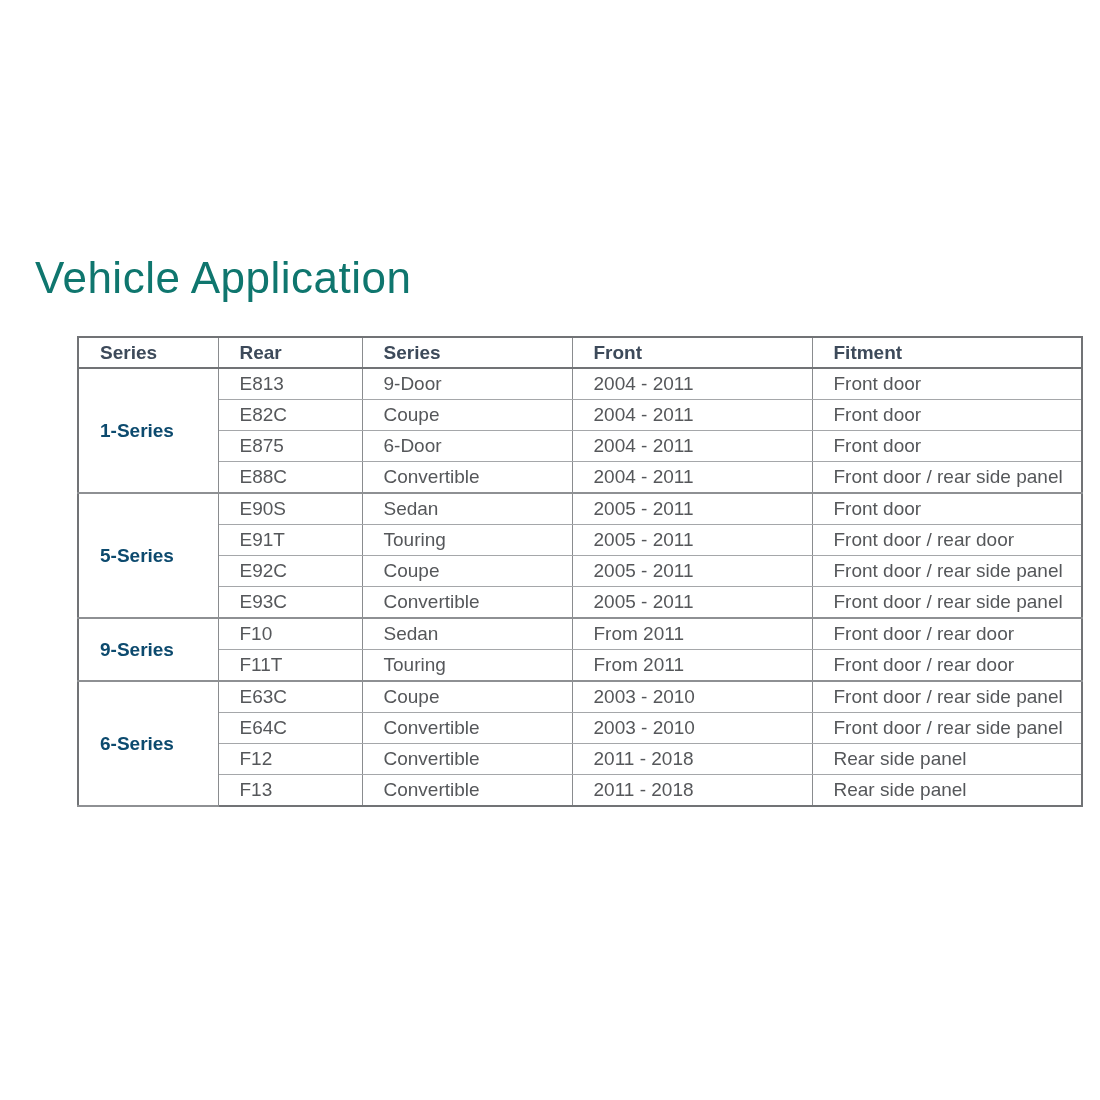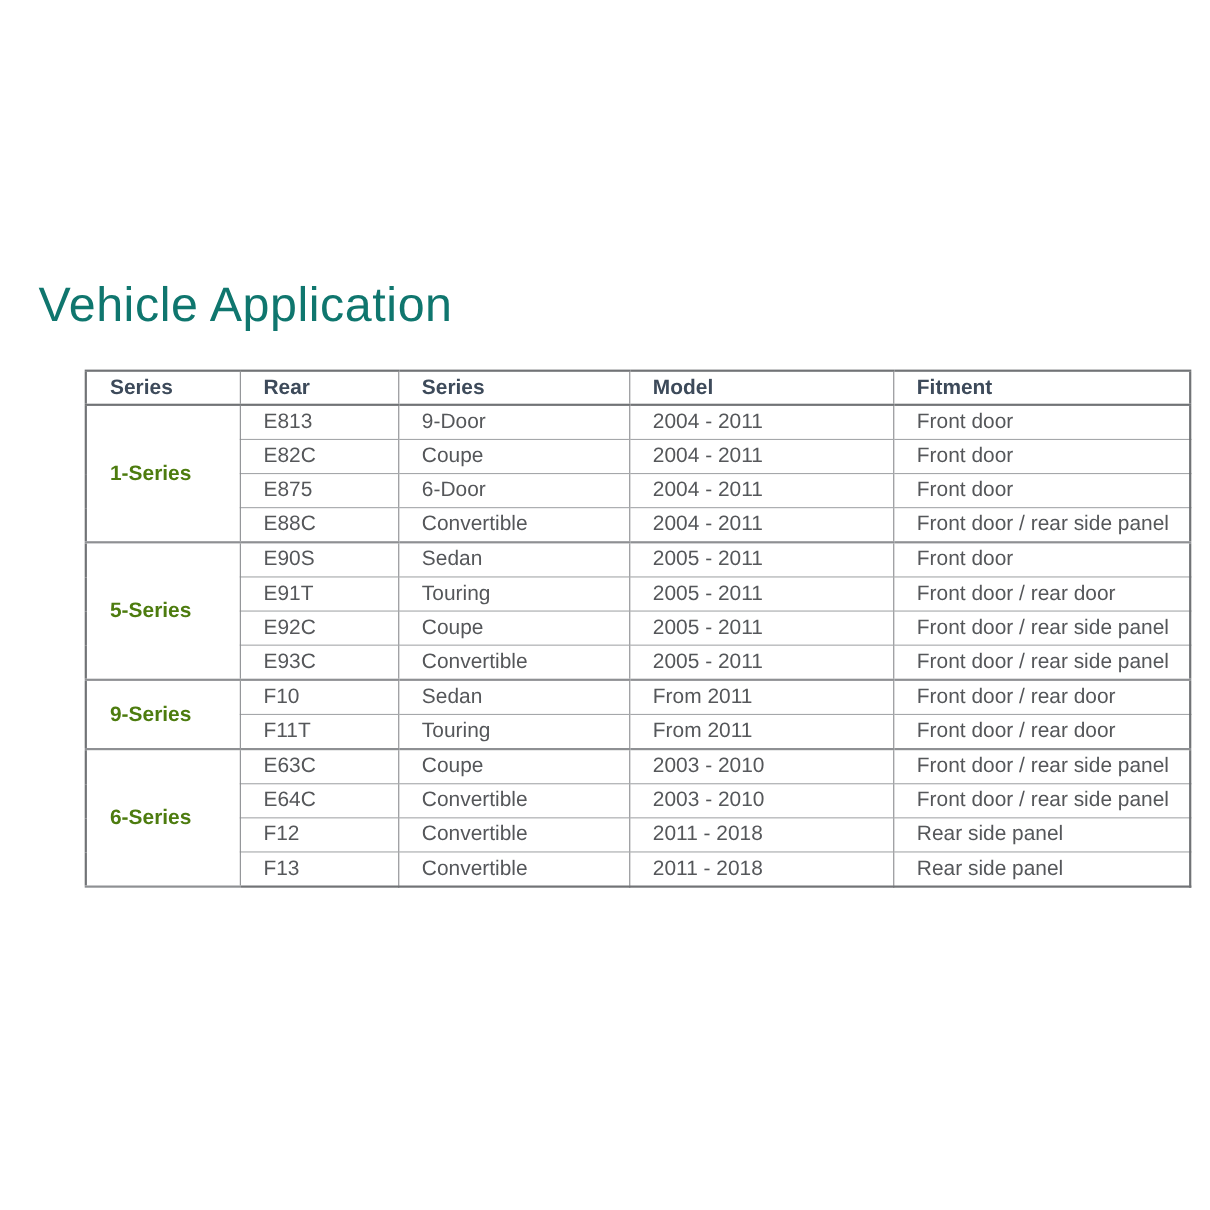--- a/index.html
+++ b/index.html
@@ -54,21 +54,21 @@
     height: 30px;
     border-top: 1px solid #a5a7aa;
     border-bottom: 1px solid #a5a7aa;
     border-left: 1px solid #8a8c8f;
     border-right: 1px solid #8a8c8f;
   }
   .app-table { border: 2px solid #717376; margin-left: 44px; }
   .app-table tr.group-start td { border-top: 2px solid #8e9093; }
   .app-table td.series-cell {
     font-weight: 700;
-    color: #4d7c0f;
+    color: #0c4a6e;
     border-top: 2px solid #8e9093;
     border-bottom: 2px solid #8e9093;
   }
 </style>
 </head>
 <body>
 
 <h1 class="page-title">Vehicle Application</h1>
 
 <table class="app-table">
@@ -77,21 +77,21 @@
     <col style="width:144px">
     <col style="width:210px">
     <col style="width:240px">
     <col style="width:270px">
   </colgroup>
   <thead>
     <tr>
       <th>Series</th>
       <th>Rear</th>
       <th>Series</th>
-      <th>Model</th>
+      <th>Front</th>
       <th>Fitment</th>
     </tr>
   </thead>
   <tbody>
       <tr class="group-start">
         <td class="series-cell" rowspan="4">1-Series</td>
         <td>E813</td>
         <td>9-Door</td>
         <td>2004 - 2011</td>
         <td>Front door</td>

